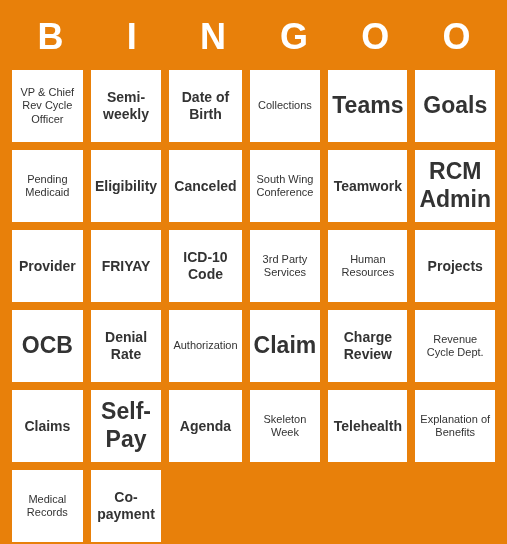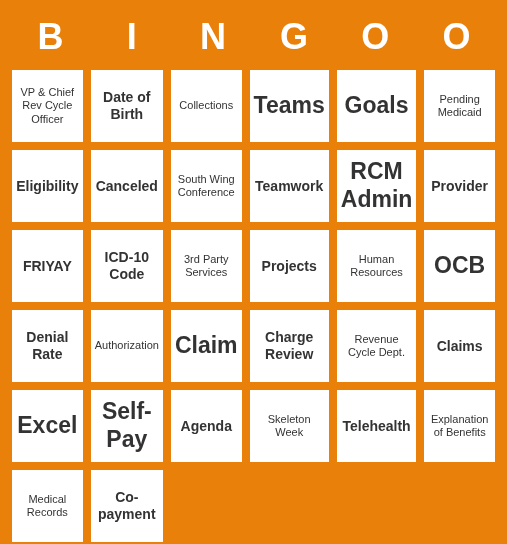--- a/index.html
+++ b/index.html
@@ -67,44 +67,44 @@
   <div class="bingo-header">
   <div class="bingo-header-cell">B</div>
       <div class="bingo-header-cell">I</div>
       <div class="bingo-header-cell">N</div>
       <div class="bingo-header-cell">G</div>
       <div class="bingo-header-cell">O</div>
       <div class="bingo-header-cell">O</div>
     </div>
   <div class="bingo-grid">
   <div class="bingo-cell small-text">VP &amp; Chief Rev Cycle Officer</div>
+      <div class="bingo-cell medium-text">Semi-weekly</div>
       <div class="bingo-cell medium-text">Date of Birth</div>
       <div class="bingo-cell small-text">Collections</div>
       <div class="bingo-cell large-text">Teams</div>
       <div class="bingo-cell large-text">Goals</div>
       <div class="bingo-cell small-text">Pending Medicaid</div>
       <div class="bingo-cell medium-text">Eligibility</div>
       <div class="bingo-cell medium-text">Canceled</div>
       <div class="bingo-cell small-text">South Wing Conference</div>
       <div class="bingo-cell medium-text">Teamwork</div>
       <div class="bingo-cell large-text">RCM Admin</div>
       <div class="bingo-cell medium-text">Provider</div>
       <div class="bingo-cell medium-text">FRIYAY</div>
       <div class="bingo-cell medium-text">ICD-10 Code</div>
       <div class="bingo-cell small-text">3rd Party Services</div>
+      <div class="bingo-cell small-text">Human Resources</div>
       <div class="bingo-cell medium-text">Projects</div>
-      <div class="bingo-cell small-text">Human Resources</div>
       <div class="bingo-cell large-text">OCB</div>
       <div class="bingo-cell medium-text">Denial Rate</div>
       <div class="bingo-cell small-text">Authorization</div>
       <div class="bingo-cell large-text">Claim</div>
       <div class="bingo-cell medium-text">Charge Review</div>
       <div class="bingo-cell small-text">Revenue Cycle Dept.</div>
       <div class="bingo-cell medium-text">Claims</div>
-      <div class="bingo-cell large-text">Excel</div>
       <div class="bingo-cell large-text">Self-Pay</div>
       <div class="bingo-cell medium-text">Agenda</div>
       <div class="bingo-cell small-text">Skeleton Week</div>
       <div class="bingo-cell medium-text">Telehealth</div>
       <div class="bingo-cell small-text">Explanation of Benefits</div>
       <div class="bingo-cell small-text">Medical Records</div>
       <div class="bingo-cell medium-text">Co-payment</div>
     </div>
 </div>
 

